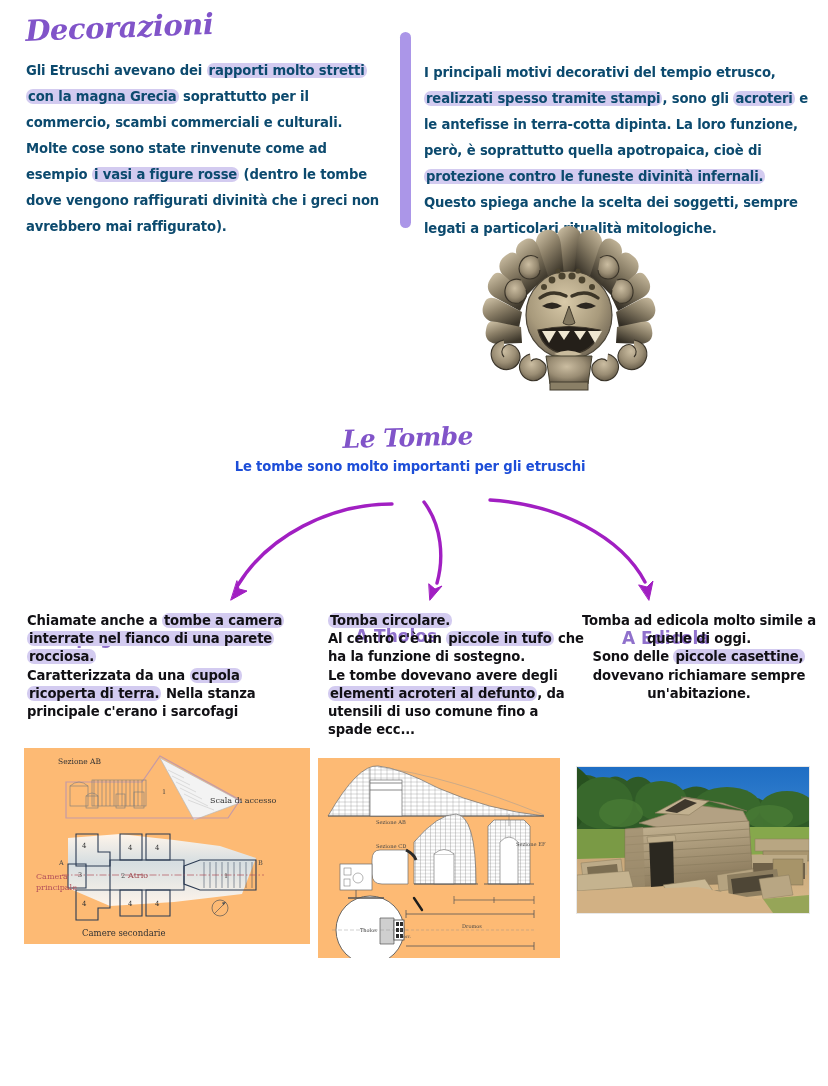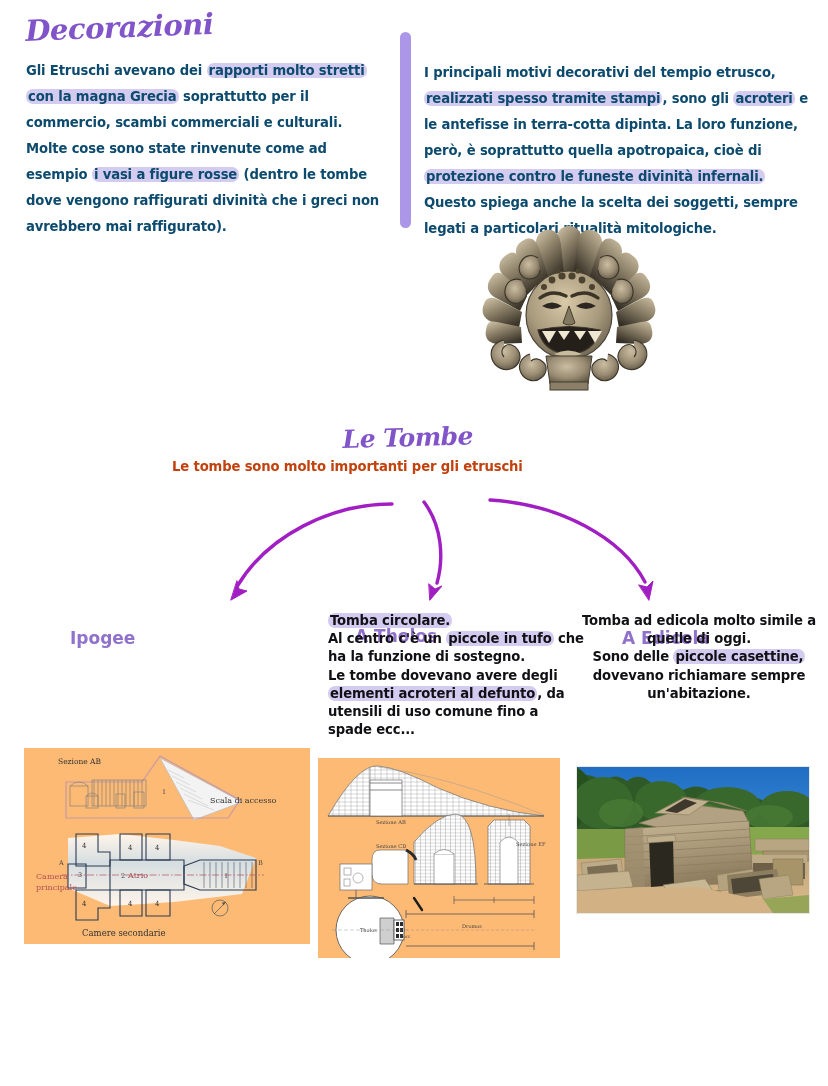--- a/index.html
+++ b/index.html
@@ -49,22 +49,22 @@
   #accent-bar{
     position:absolute;left:400px;top:32px;width:11px;height:196px;
     background:#AB96E8;border-radius:6px;
   }
 
   
   #antefix-wrap{position:absolute;left:474px;top:222px;width:190px;height:172px;}
 
   
   #tombe-intro{
-    position:absolute;left:172px;top:458px;width:492px;
-    color:#c2410c;font-weight:700;
+    position:absolute;left:164px;top:458px;width:492px;
+    text-align:center;color:#1d4ed8;font-weight:700;
     font-size:13.2px;line-height:17.6px;letter-spacing:-0.15px;
   }
 
   
   #arrows{position:absolute;left:0;top:480px;width:828px;height:140px;}
 
   
   .col-head{
     position:absolute;
     color:#9071CC;font-weight:700;font-size:17px;
@@ -220,20 +220,21 @@
     <g stroke="#A11FC2" fill="#A11FC2" stroke-width="3.4" stroke-linecap="round">
       <path d="M490 20 C560 24 622 58 645 102" fill="none"></path>
       <path d="M649 120 l4 -19 l-6 6 l-8 -2z" stroke-width="1"></path>
     </g>
   </svg>
 
   <div class="col-head" id="head-ipogee">Ipogee</div>
   <div class="col-head" id="head-tholos">A Tholos</div>
   <div class="col-head" id="head-edicola">A Edicola</div>
 
+  <div class="col-text" id="text-ipogee">Chiamate anche a <span class="hl">tombe a camera interrate nel fianco di una parete rocciosa.</span><br>Caratterizzata da una <span class="hl">cupola ricoperta di terra.</span> Nella stanza principale c'erano i sarcofagi</div>
   <div class="col-text" id="text-tholos"><span class="hl">Tomba circolare.</span><br>Al centro c'è un <span class="hl">piccole in tufo</span> che ha la funzione di sostegno.<br>Le tombe dovevano avere degli <span class="hl">elementi acroteri al defunto</span>, da utensili di uso comune fino a spade ecc...</div>
   <div class="col-text" id="text-edicola">Tomba ad edicola molto simile a quelle di oggi.<br>Sono delle <span class="hl">piccole casettine,</span> dovevano richiamare sempre un'abitazione.</div>
 
   <div class="figure" id="fig-ipogee">
     <svg viewBox="0 0 286 196" width="286" height="196">
       <defs>
         <linearGradient id="bluewash" x1="0" y1="0" x2="0" y2="1">
           <stop offset="0%" stop-color="#ffffff"></stop>
           <stop offset="40%" stop-color="#cfe4f4"></stop>
           <stop offset="100%" stop-color="#ffffff"></stop>

